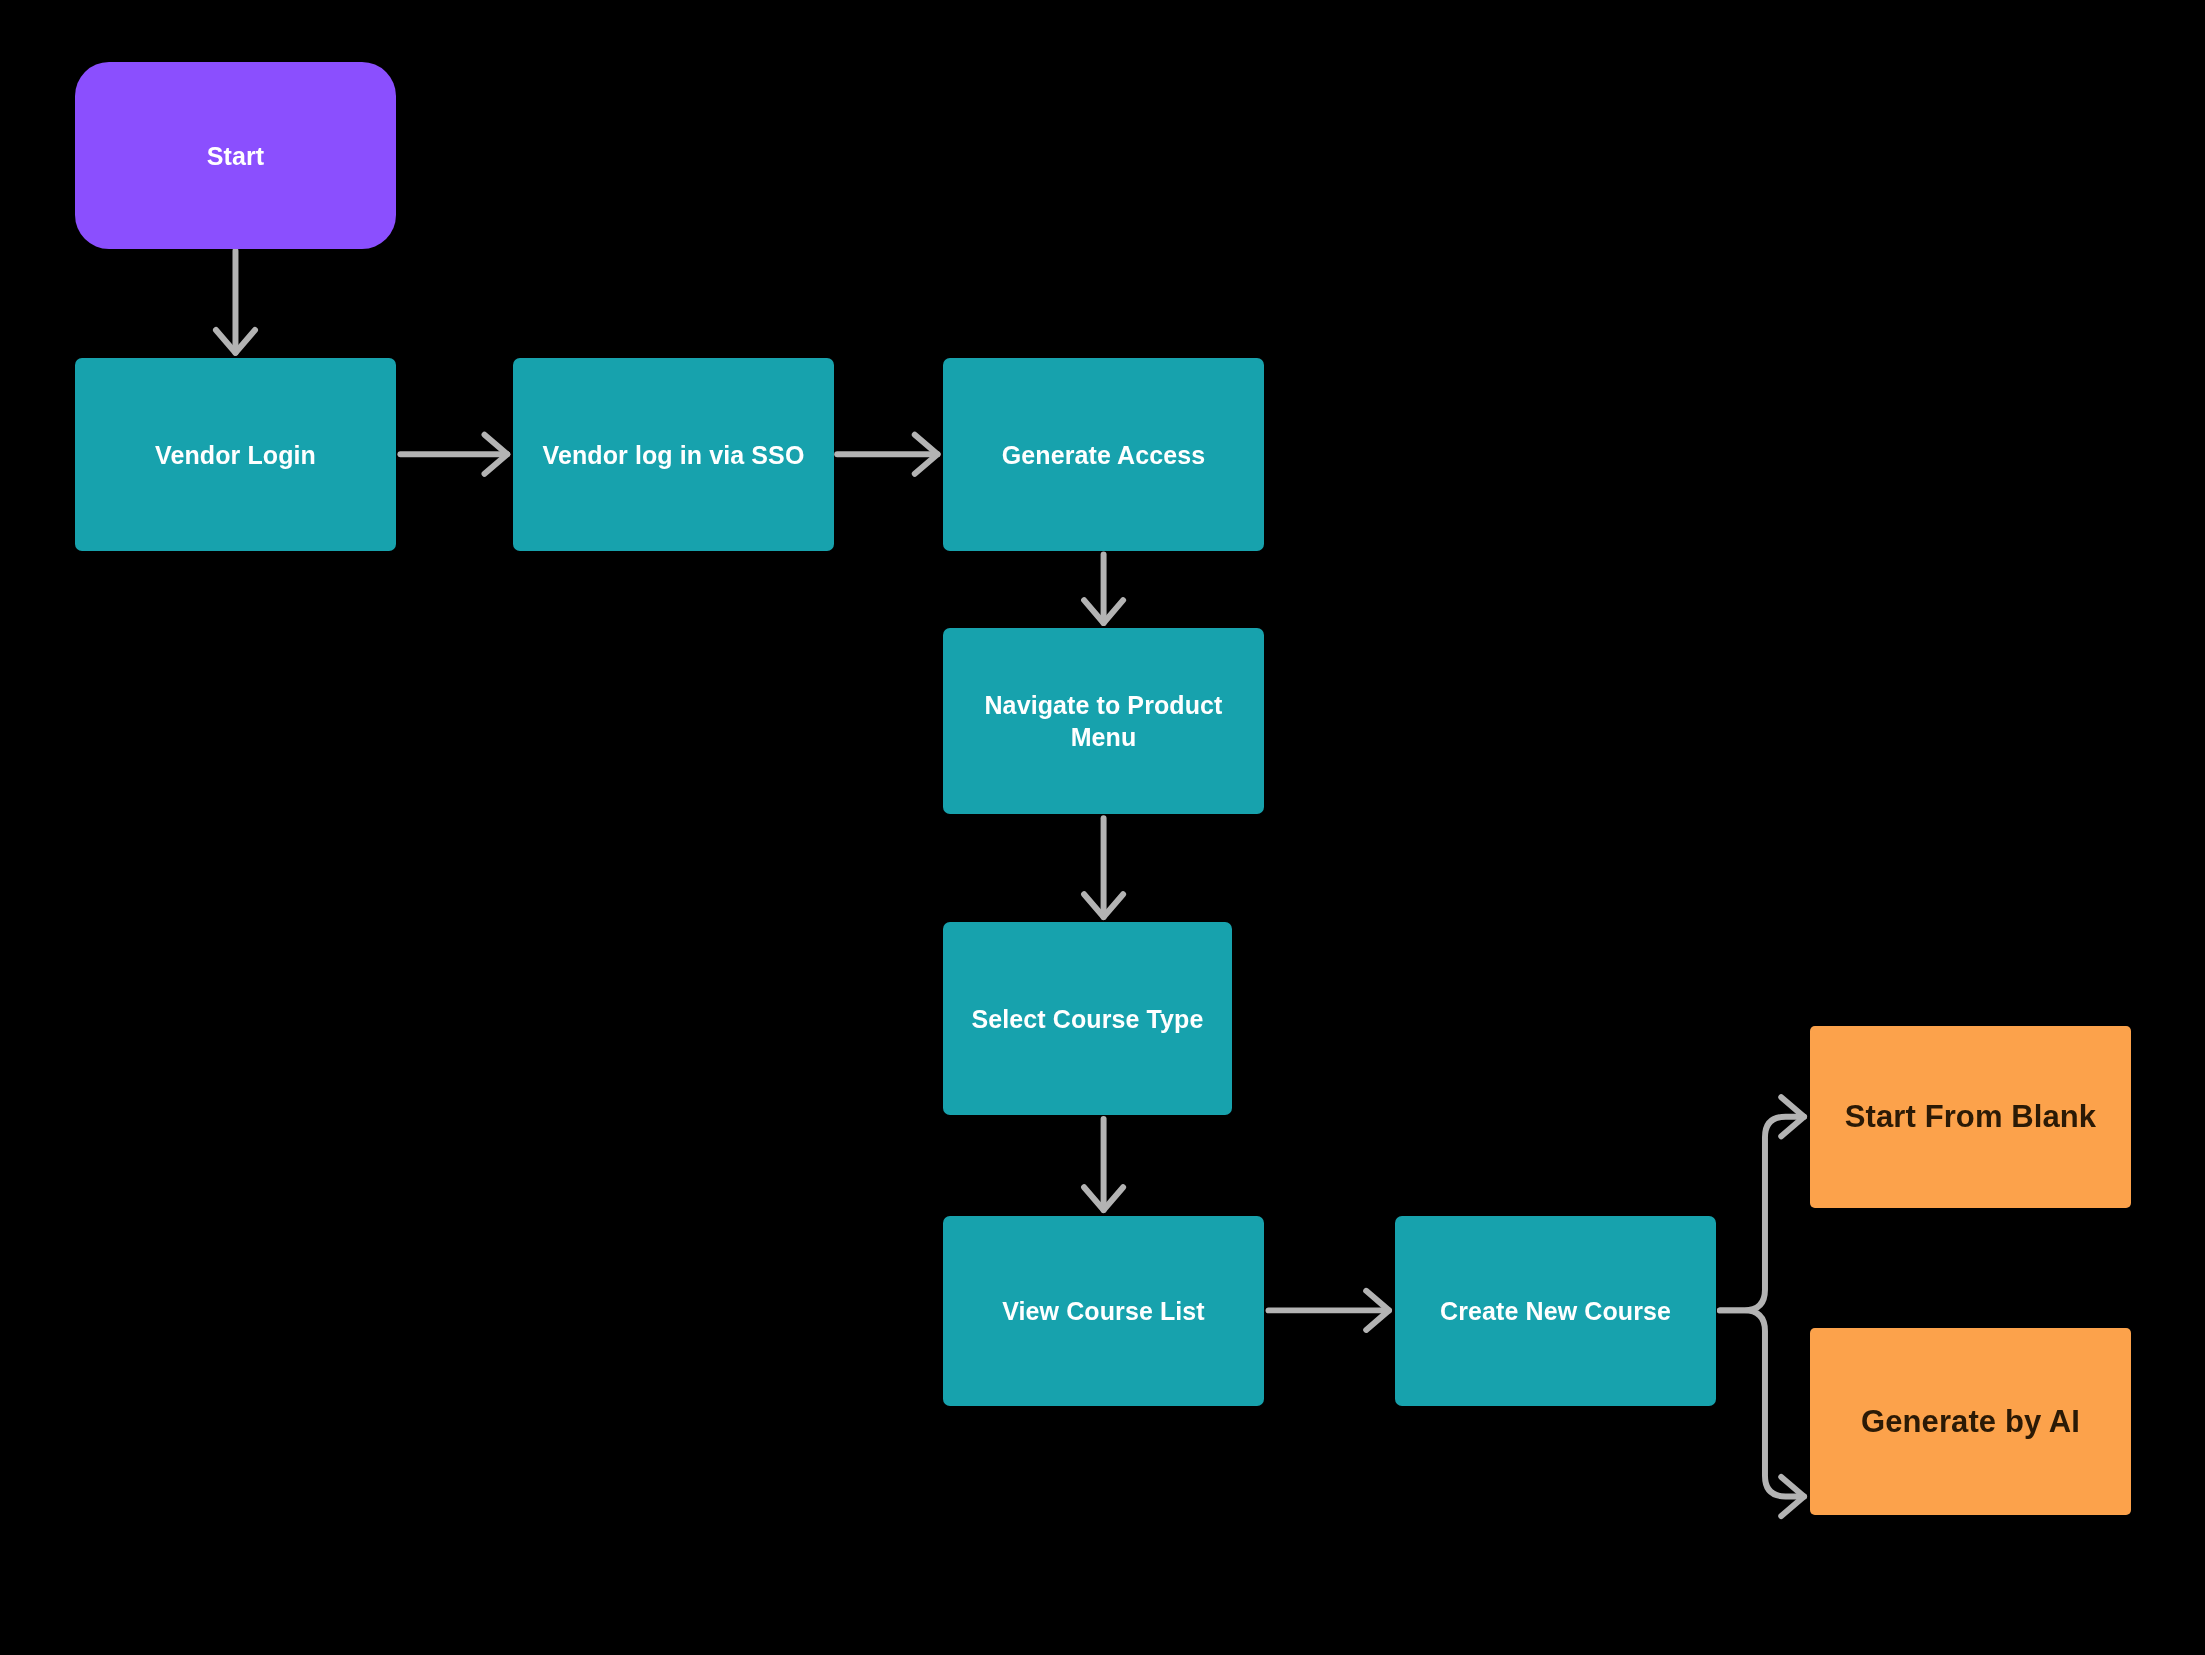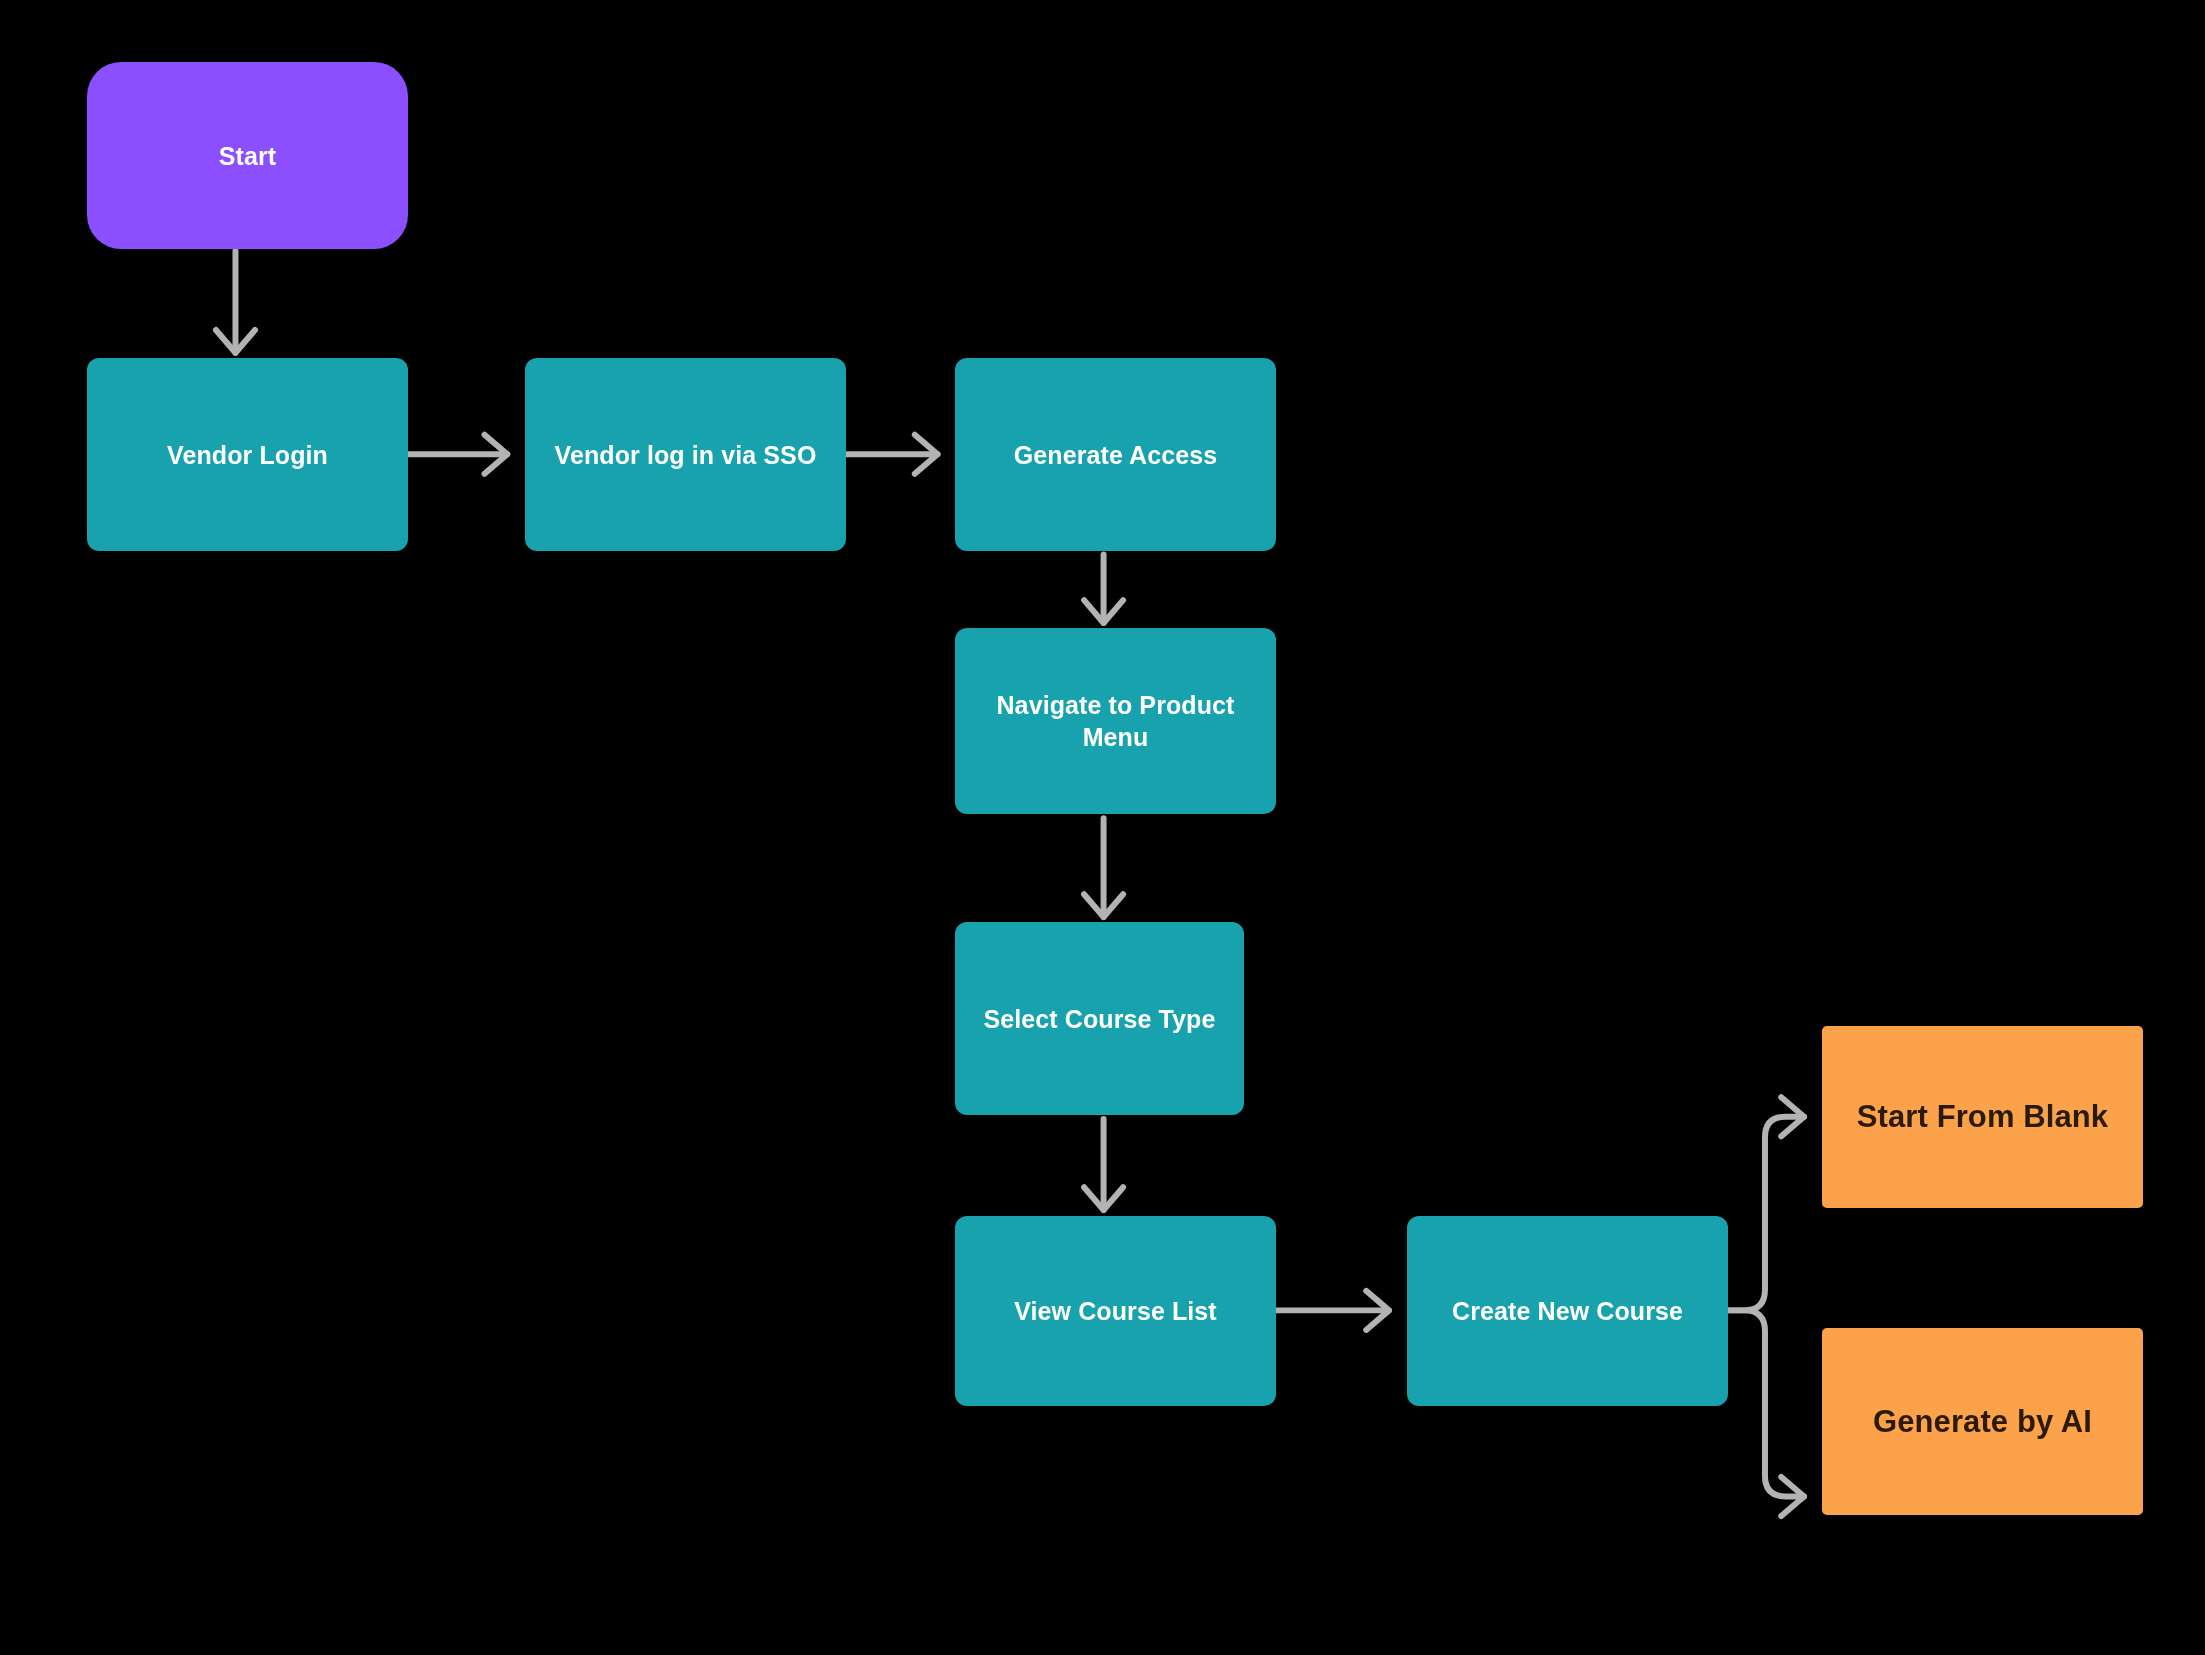--- a/index.html
+++ b/index.html
@@ -31,32 +31,31 @@
     position: absolute;
     display: flex;
     align-items: center;
     justify-content: center;
     text-align: center;
     box-sizing: border-box;
     font-weight: bold;
     line-height: 1.28;
     letter-spacing: 0.1px;
     padding: 0 14px;
-    margin-left: 12px;
   }
   .node-start {
     background: #8B4FFE;
     color: #FFFFFF;
     border-radius: 34px;
     font-size: 25px;
   }
   .node-process {
     background: #17A2AD;
     color: #FFFFFF;
-    border-radius: 12px;
+    border-radius: 7px;
     font-size: 25px;
   }
   .node-option {
     background: #FCA24B;
     color: #2B1A06;
     border-radius: 4.9px;
     font-size: 31px;
   }
 </style>
 </head>

